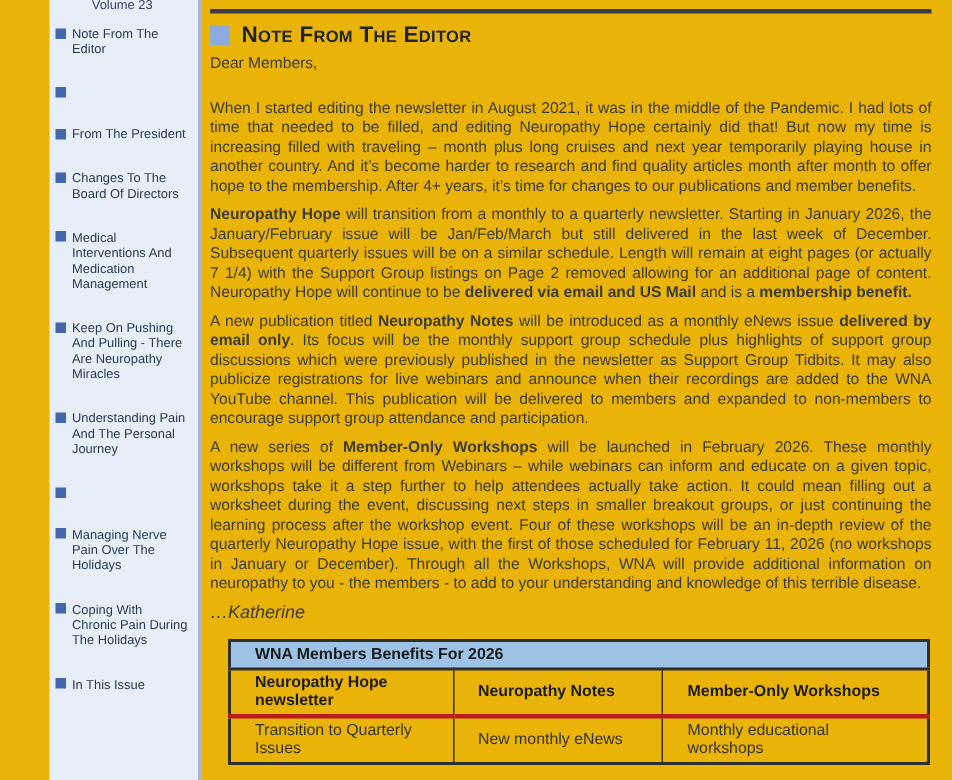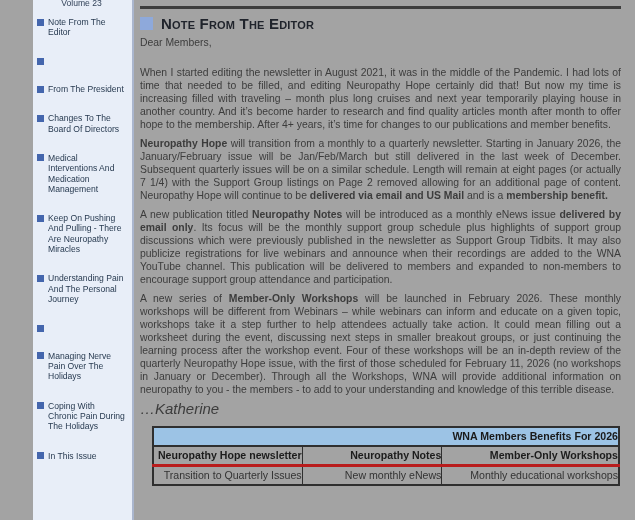--- a/index.html
+++ b/index.html
@@ -1,20 +1,20 @@
 <!DOCTYPE html>
 <html><head>
 <meta charset="utf-8">
 <style>
   * { margin:0; padding:0; box-sizing:border-box; }
   html,body { background:#ffffff; }
   .page {
     position:relative;
     width:635px; height:520px;
-    background:#a3a3a3;
+    background:#eab308;
     overflow:hidden;
     font-family:"Liberation Sans", sans-serif;
   }
 
   
   .sidebar {
     position:absolute; left:33px; top:0; width:101px; height:520px;
     background:#e8eef8;
     border-right:2px solid #aab6ce;
     padding:0 6px 0 4px;
@@ -54,41 +54,41 @@
   .article-body { margin-top:18px; }
   .para {
     font-size:10.4px; line-height:13px;
     color:#3c3c3c;
     text-align:justify;
     margin-bottom:6px;
   }
   .b { font-weight:bold; }
   .i { font-style:italic; }
   .closing { font-size:10.4px; line-height:13px; color:#3c3c3c; margin-top:2px; }
-  .signature { font-size:15px; line-height:13px; color:#3c3c3c; font-style:italic; }
+  .signature { font-size:12px; line-height:13px; color:#3c3c3c; font-style:italic; }
 
   
   .benefits-table {
     margin:11px 0 0 12px;
     width:468px;
     border-collapse:collapse;
     border:2px solid #2f2f2f;
   }
   .tbl-title {
     background:#9cc3e5;
     font-size:13px; font-weight:bold; color:#1a1a1a;
     text-align:center;
     padding:2px 0 3px;
     border-bottom:2px solid #2f2f2f;
   }
   .benefits-table th, .benefits-table td {
     border-left:1px solid #2f2f2f;
     font-size:10.6px;
-    padding:2px 0 3px;
-    text-align:right;
+    padding:2px 16px 3px;
+    text-align:left;
   }
   .benefits-table thead tr.col-heads th {
     font-weight:bold; color:#1c1c1c;
     border-bottom:3px solid #b91c1c;
     margin-left:16px;
   }
   .benefits-table td { color:#333333; }
   .benefits-table th:first-child, .benefits-table td:first-child { border-left:none; }
   .benefits-table .c1 { width:32%; }
   .benefits-table .c2 { width:30%; }

